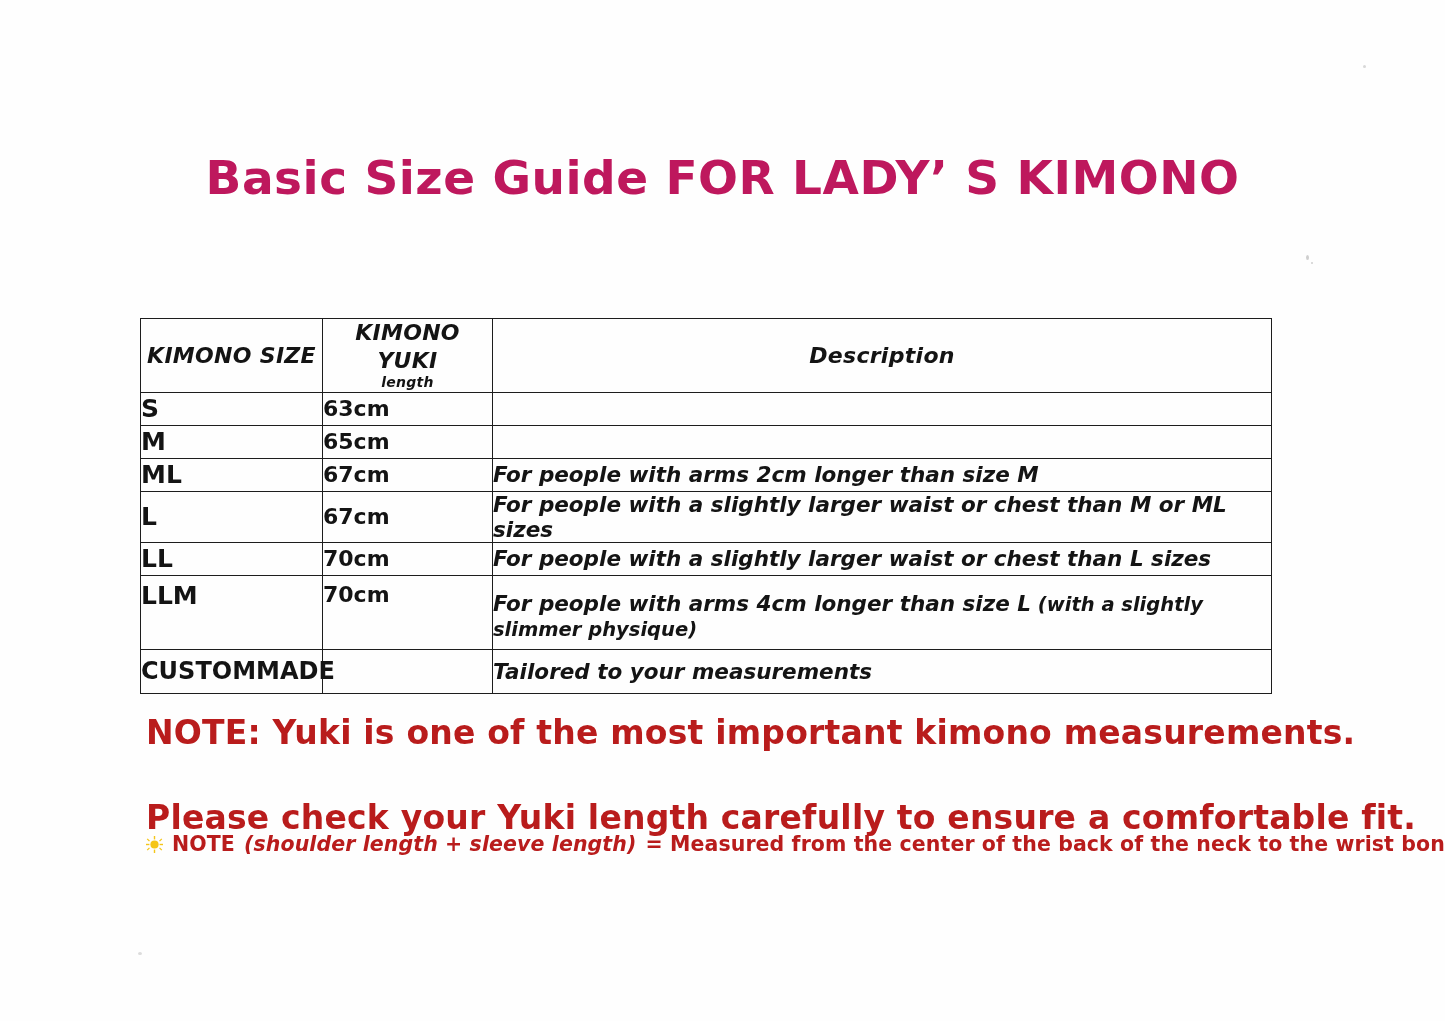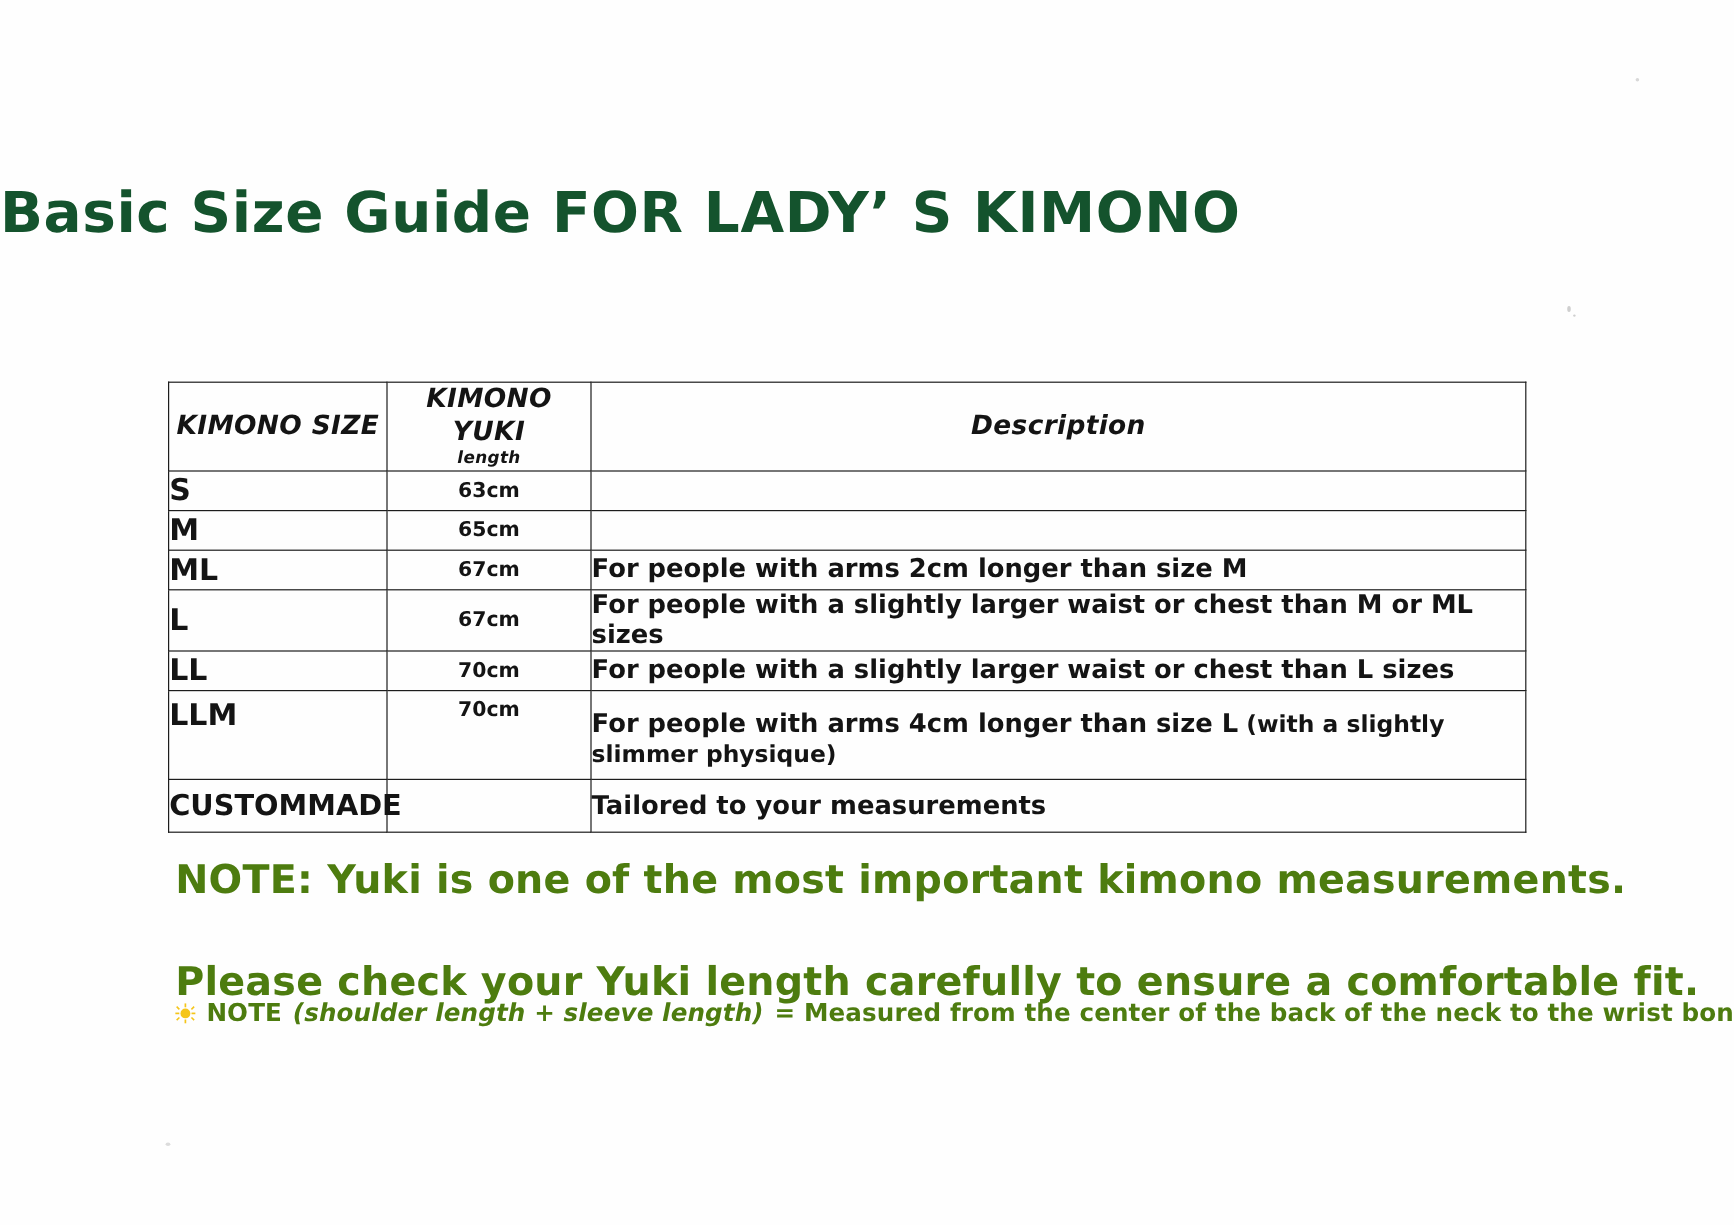--- a/index.html
+++ b/index.html
@@ -30,26 +30,26 @@
   .s2 { left: 1306px; top: 255px; width: 3px; height: 5px; background:#cfcfcf; }
   .s3 { left: 1311px; top: 262px; width: 2px; height: 2px; background:#cfcfcf; }
   .s4 { left: 138px;  top: 952px; width: 4px; height: 3px; background:#dcdcdc; }
 
   h1.title {
     position: absolute;
     left: 0;
     right: 0;
     top: 150px;
     margin: 0;
-    text-align: left;
+    text-align: center;
     font-family: "DejaVu Sans", sans-serif;
     font-weight: 800;
     font-size: 47px;
     letter-spacing: 0.5px;
-    color: #14532d;
+    color: #be185d;
     white-space: nowrap;
   }
 
   table.size-table {
     position: absolute;
     left: 140px;
     top: 318px;
     width: 1131px;
     border-collapse: collapse;
     table-layout: fixed;
@@ -86,28 +86,28 @@
 
   td.size-cell {
     font-size: 25px;
     padding-left: 14px;
     height: 32px;
     line-height: 1.1;
     font-style: normal;
     font-weight: 700;
   }
   td.yuki-cell {
-    font-size: 17px;
-    padding-left: 14px;
-    font-weight: 700;
-    text-align: center;
+    font-size: 22px;
+    padding-left: 14px;
+    font-weight: 700;
   }
   td.desc-cell {
     font-size: 21.5px;
     padding-left: 14px;
+    font-style: italic;
     font-weight: 700;
   }
   td.desc-cell .paren {
     font-size: 19.5px;
   }
   tr.row-llm td.size-cell,
   tr.row-llm td.yuki-cell {
     vertical-align: top;
     padding-top: 6px;
   }
@@ -122,21 +122,21 @@
 
   td.custom-size {
     font-size: 24px;
     padding-left: 14px;
   }
 
   .note {
     position: absolute;
     left: 146px;
     font-weight: 700;
-    color: #4d7c0f;
+    color: #b91c1c;
     white-space: nowrap;
   }
   .note-1 {
     top: 713px;
     font-size: 33px;
     letter-spacing: 0.2px;
   }
   .note-2 {
     top: 798px;
     font-size: 33px;

